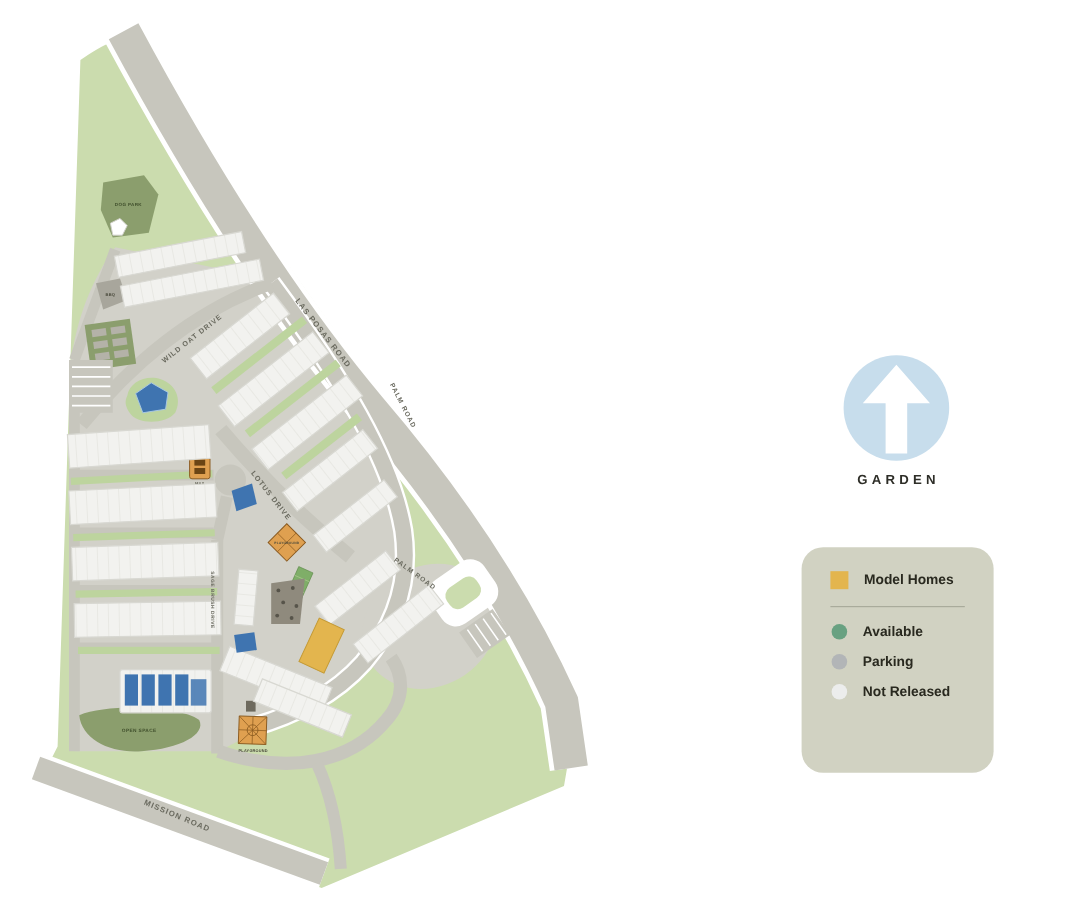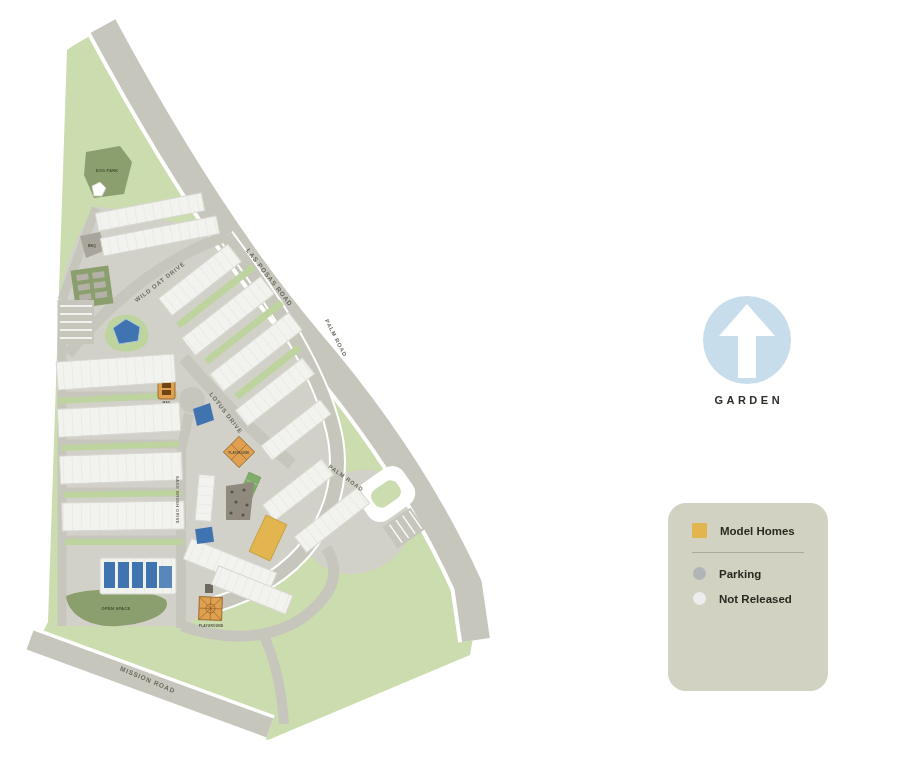--- a/index.html
+++ b/index.html
@@ -27,21 +27,21 @@
   
   .north{position:absolute;left:702px;top:296px;width:90px;text-align:center;}
   .north-circle{width:88px;height:88px;margin:0 auto;border-radius:50%;
                 background:var(--north-blue,#c7ddec);position:relative;}
   .north-label{margin-top:10px;font-weight:700;font-size:11px;letter-spacing:3.5px;
                color:#2e2e28;padding-left:3.5px;}
 
   
   .legend{position:absolute;left:668px;top:456px;width:160px;height:188px;
           background:var(--legend-bg,#d1d2c2);border-radius:18px;box-sizing:border-box;
-          padding:15px 0 0 24px;color:#29291f;margin-top:47px;}
+          padding:15px 0 0 24px;color:#29291f;}
   .legend-row{display:flex;align-items:center;height:25px;}
   .legend-row .txt{font-weight:700;font-size:11.5px;margin-left:13px;}
   .legend-square{width:15px;height:15px;background:var(--model,#e3b54e);flex:0 0 auto;}
   .legend-dot{width:13px;height:13px;border-radius:50%;flex:0 0 auto;margin-left:1px;}
   .dot-sold{background:var(--sold,#bf5a5e);}
   .dot-available{background:var(--available,#68a181);}
   .dot-parking{background:var(--parking,#b2b5b7);}
   .dot-quick-move-in{background:var(--quick-move-in,#3f74b0);}
   .dot-not-released{background:var(--not-released,#ecedec);}
   .legend-divider{border:none;border-top:1.5px solid #a9ab9b;margin:9px 24px 8px 0;}
@@ -227,20 +227,24 @@
     <div class="north-label">GARDEN</div>
   </div>
 
   <div class="legend">
     <div class="legend-row">
       <span class="legend-square"></span>
       <span class="txt">Model Homes</span>
     </div>
     <hr class="legend-divider">
     <div class="legend-row">
+      <span class="legend-dot dot-available"></span>
+      <span class="txt">Available</span>
+    </div>
+    <div class="legend-row">
       <span class="legend-dot dot-parking"></span>
       <span class="txt">Parking</span>
     </div>
     <div class="legend-row">
       <span class="legend-dot dot-not-released"></span>
       <span class="txt">Not Released</span>
     </div>
   </div>
 
 </div>

